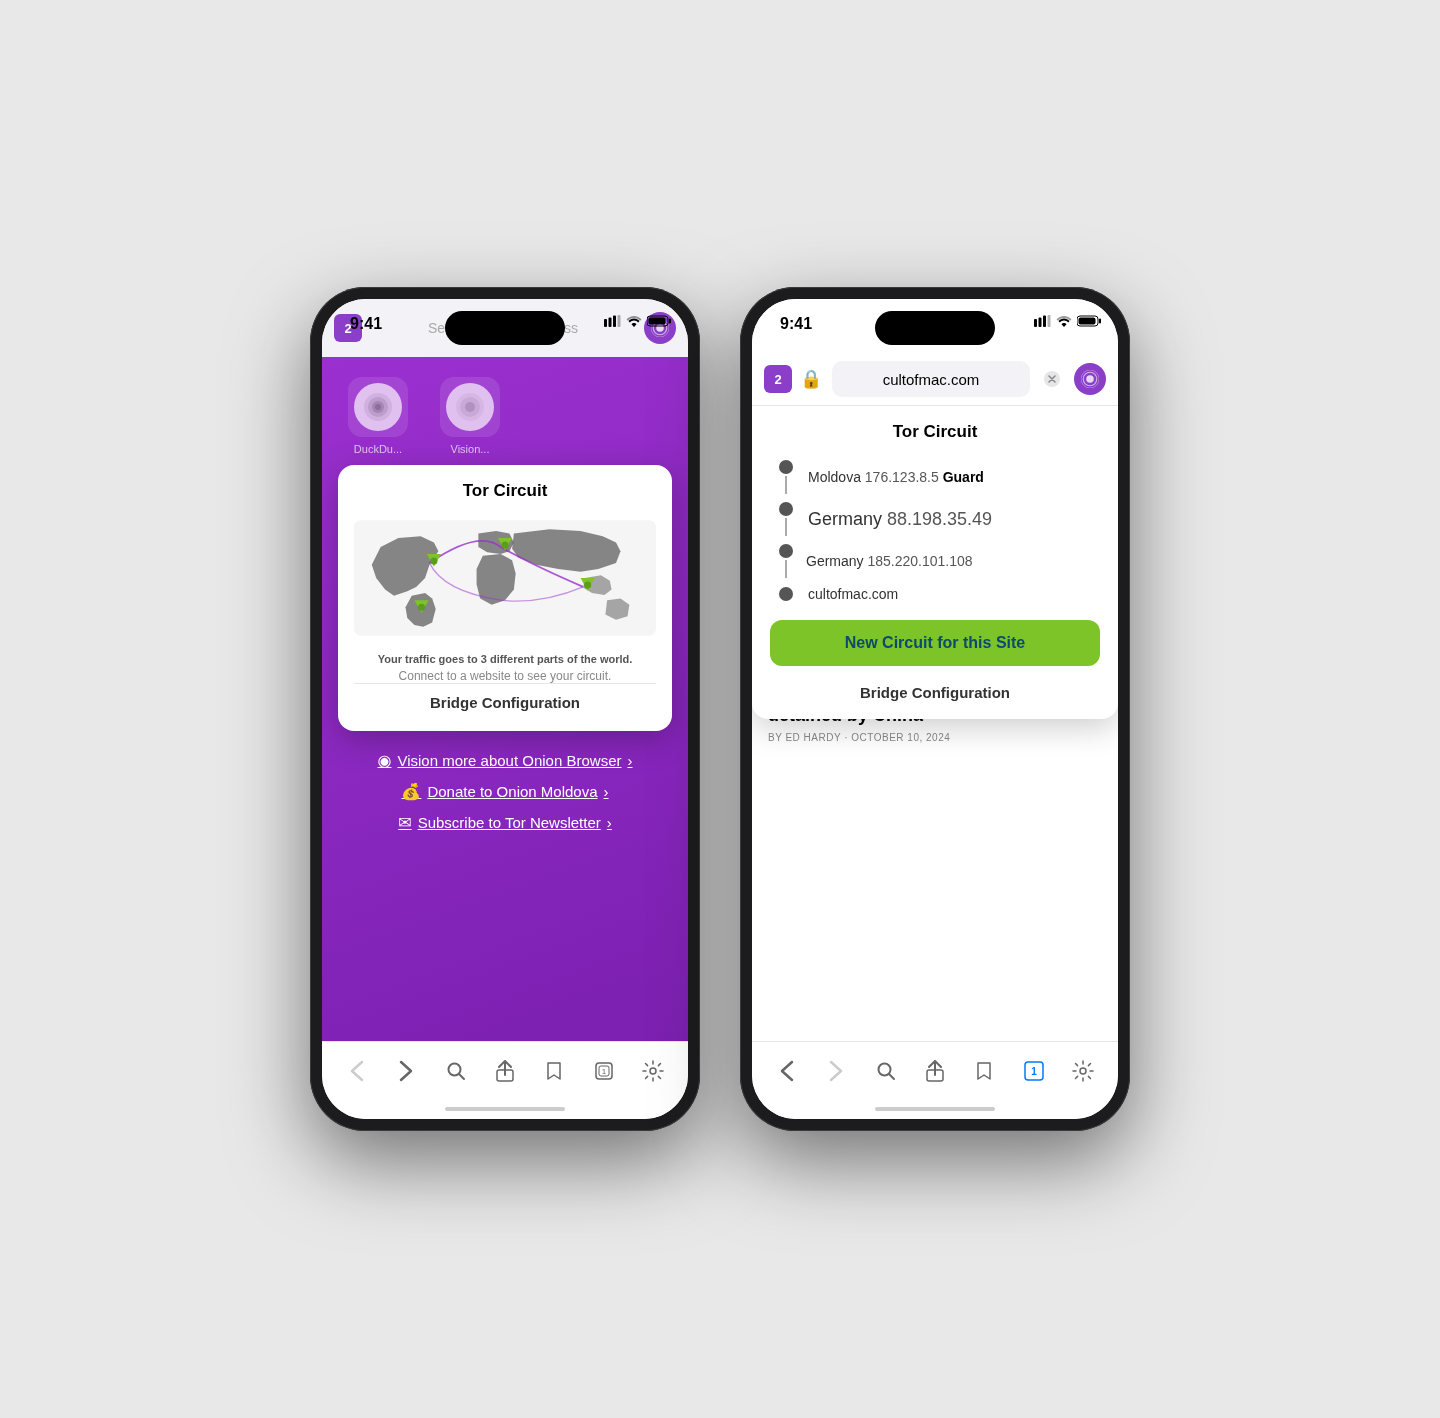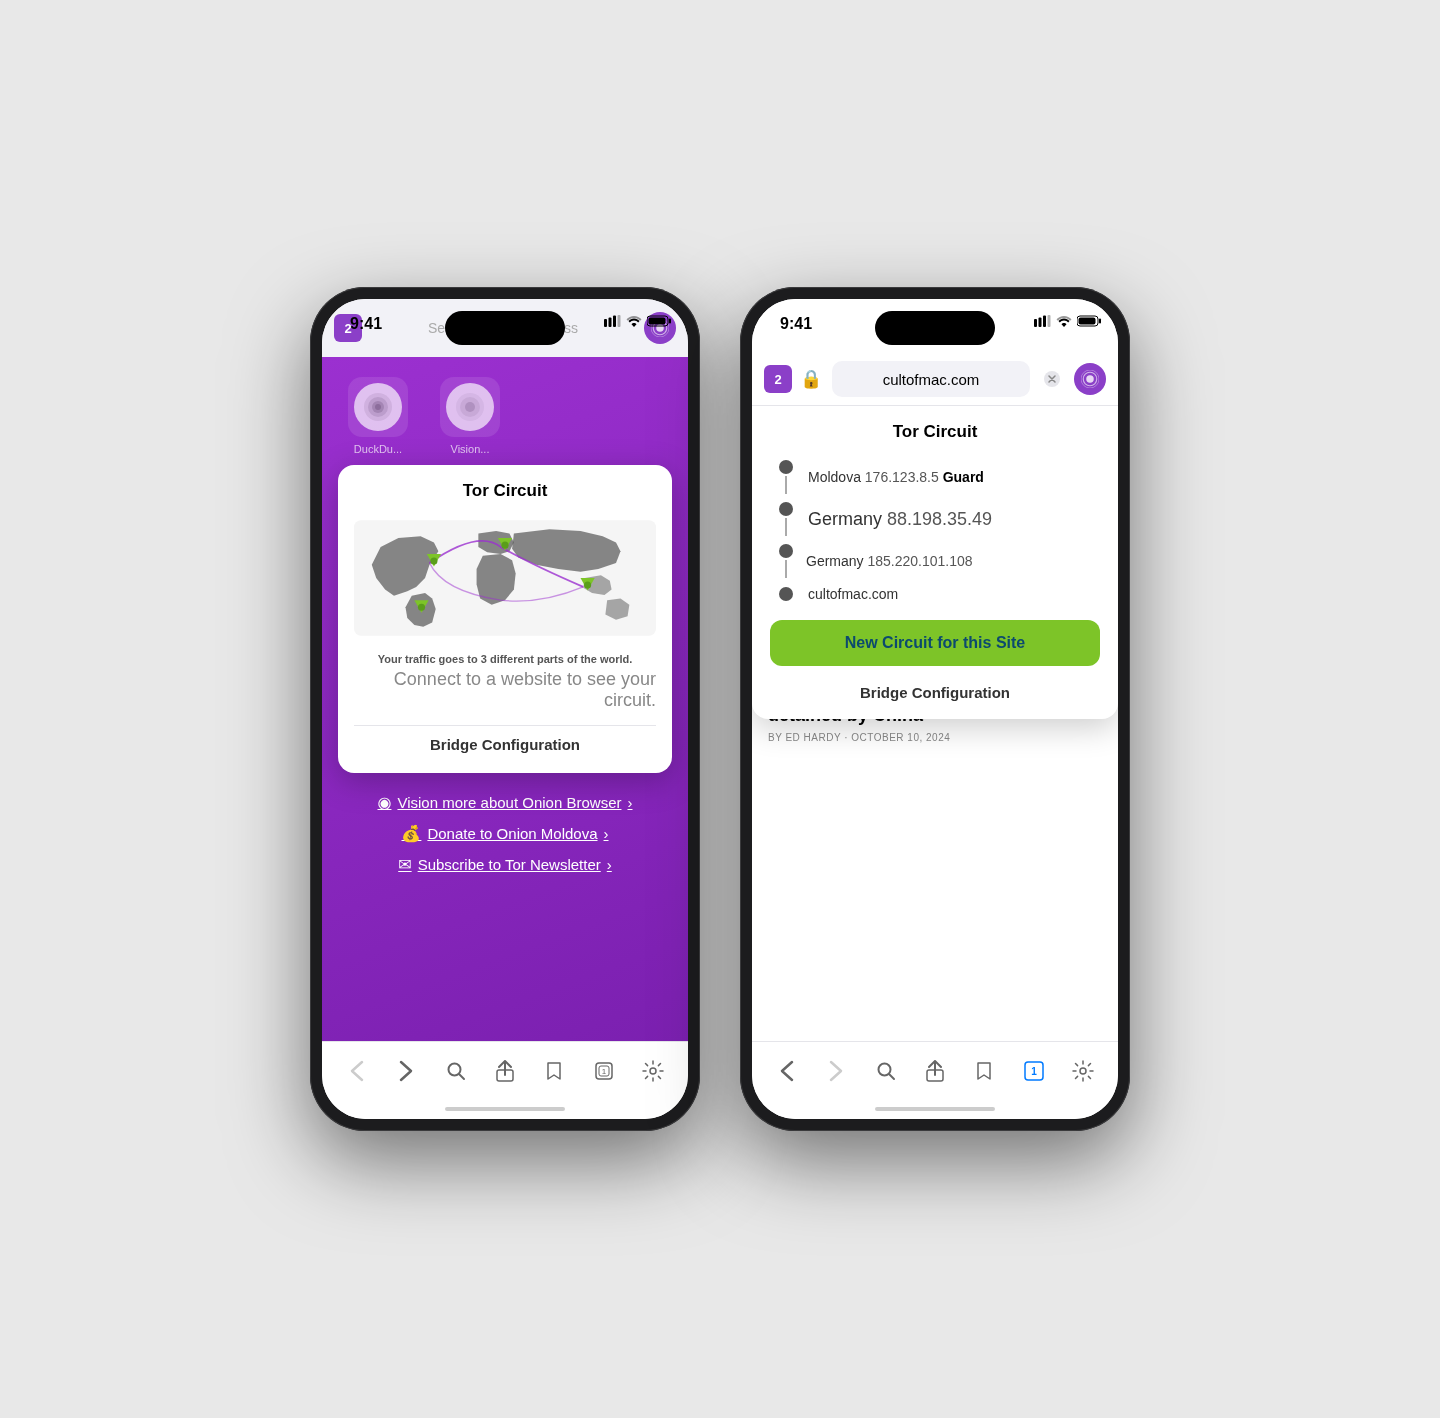--- a/index.html
+++ b/index.html
@@ -176,24 +176,24 @@
       height: 100%;
     }
     .tor-popup-desc {
       text-align: center;
       font-size: 11px;
       font-weight: 600;
       color: #555;
       margin-bottom: 4px;
     }
     .tor-popup-sub {
-      text-align: right;
-      font-size: 18px;
+      text-align: center;
+      font-size: 12px;
       color: #888;
-      margin-bottom: 14px;
+      margin-bottom: 0;
     }
     .bridge-config-link {
       text-align: center;
       font-size: 15px;
       font-weight: 700;
       color: #333;
       padding: 10px 0 4px;
       border-top: 1px solid #e5e5ea;
     }
     

